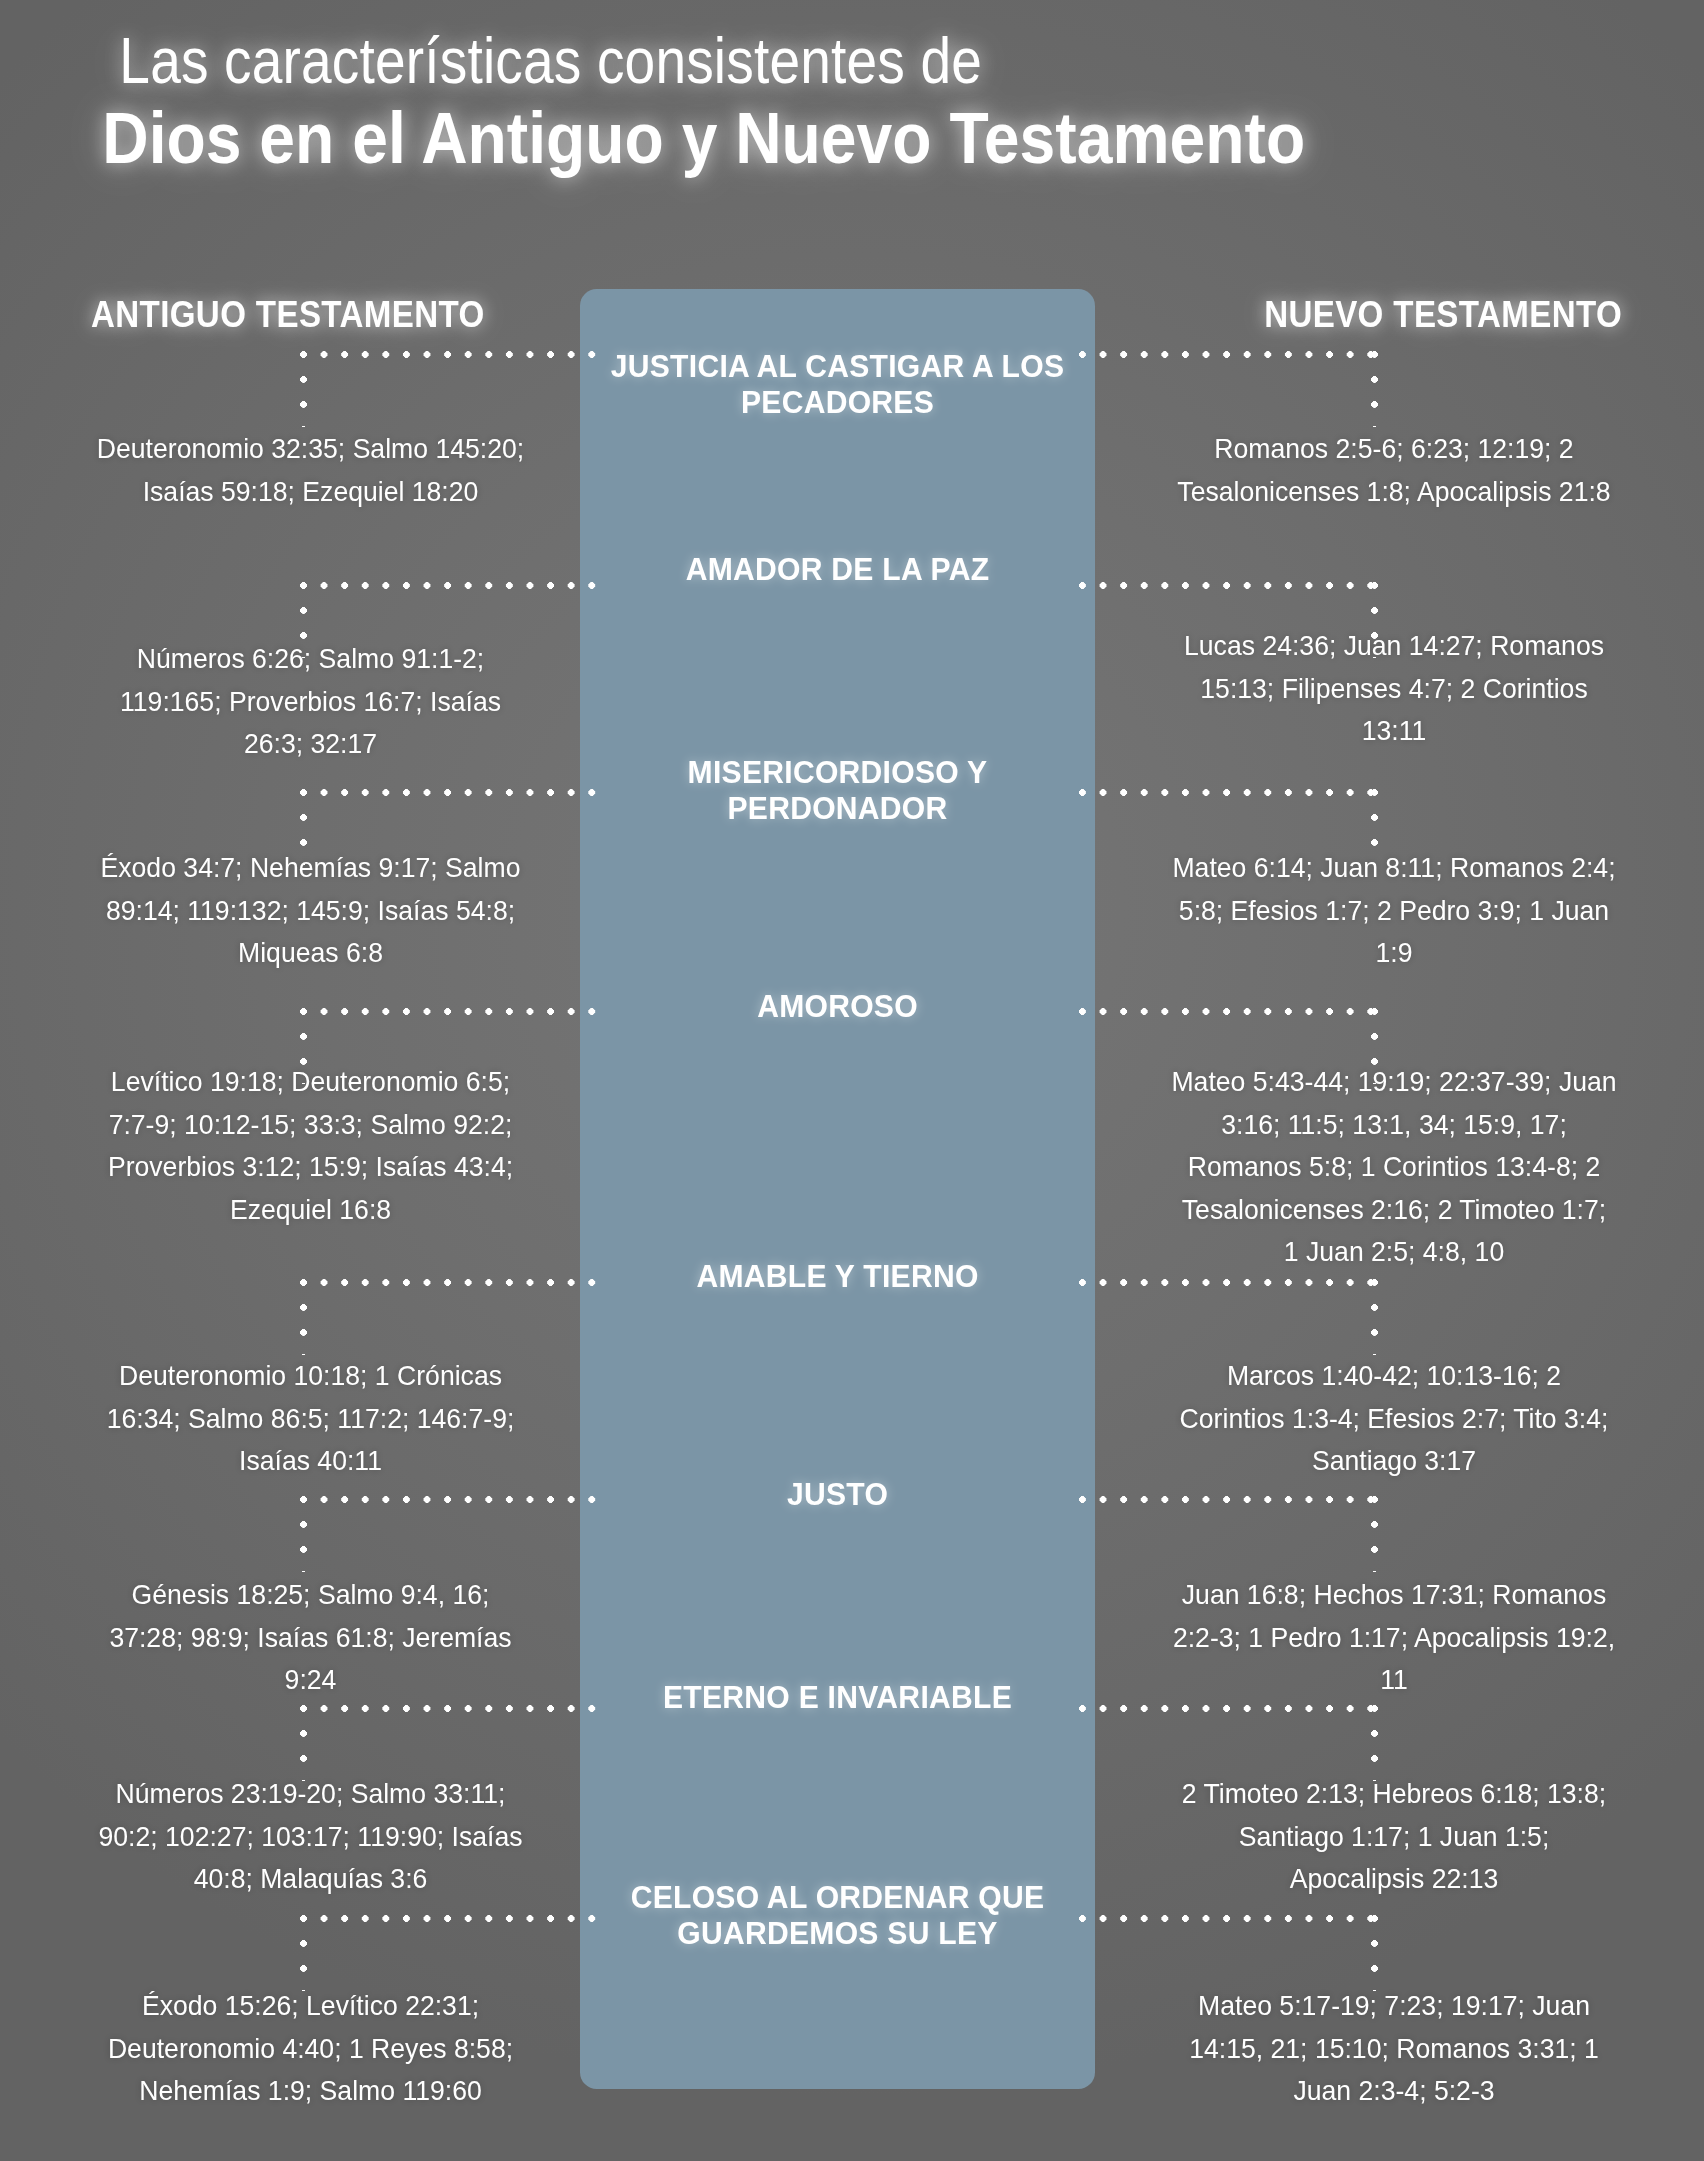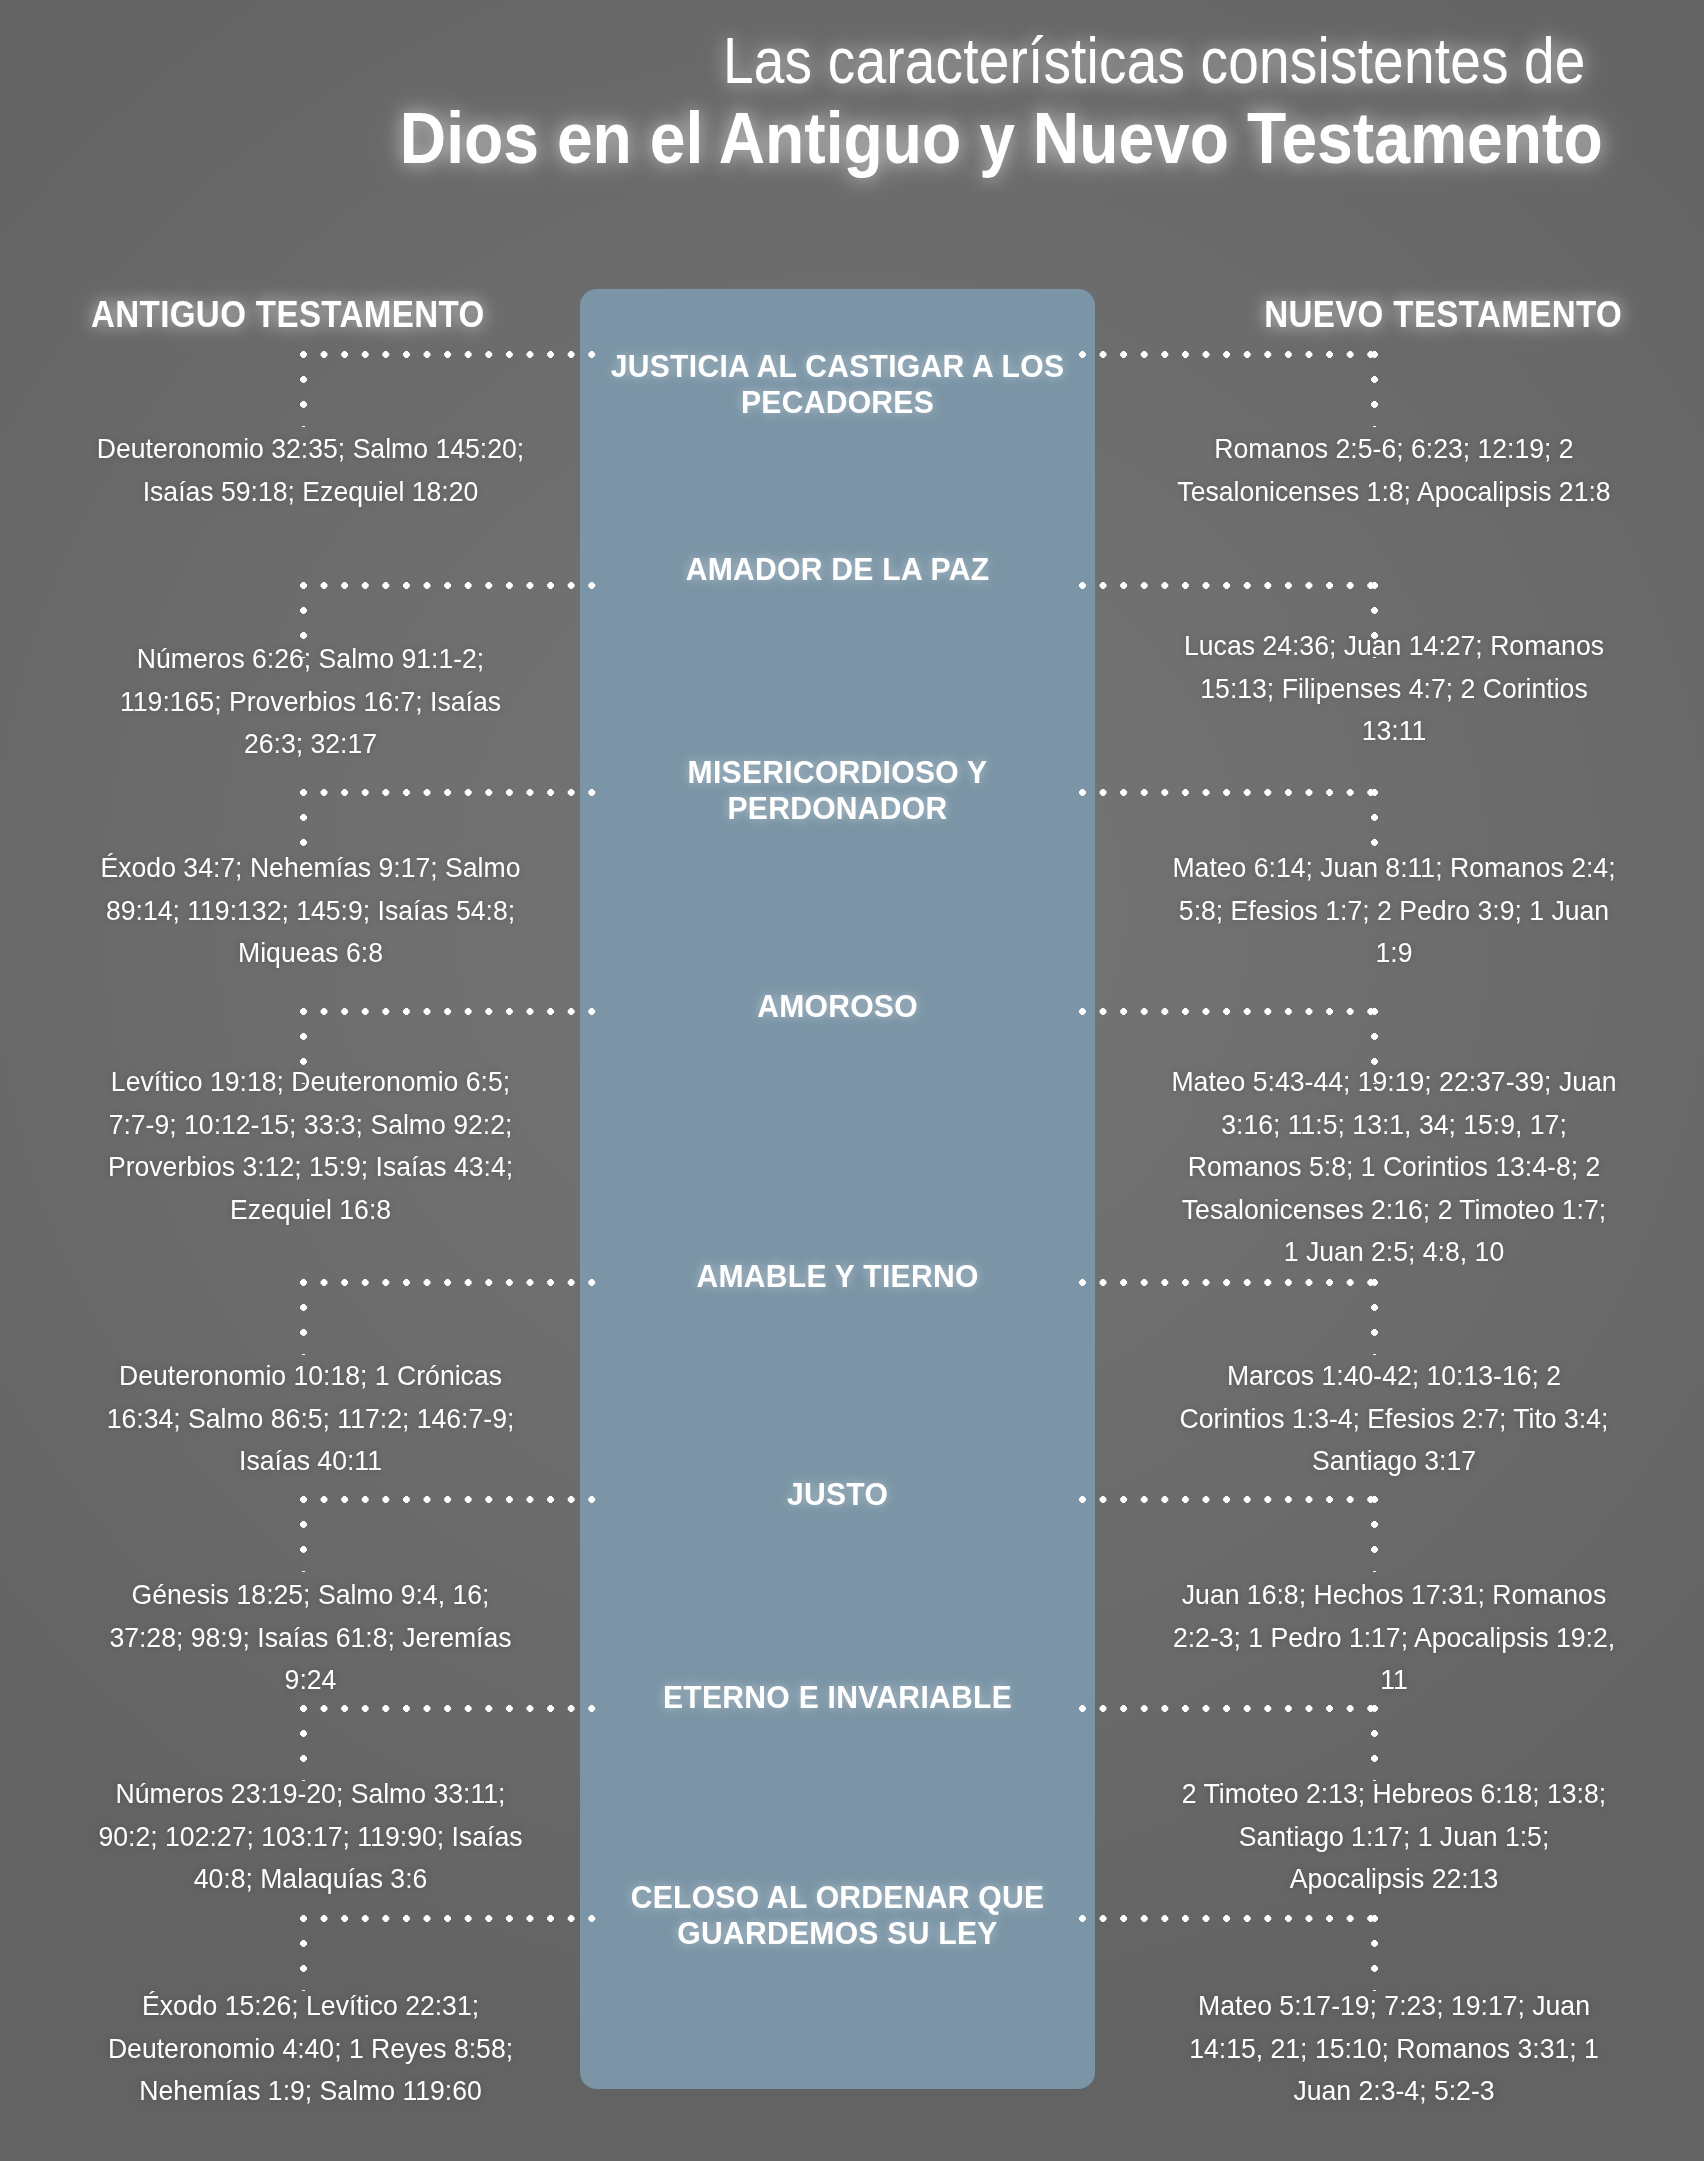--- a/index.html
+++ b/index.html
@@ -24,21 +24,21 @@
                 #767676 0%, #6e6e6e 45%, #636363 100%);
     pointer-events: none;
   }
 
   
   .title-block {
     position: absolute;
     top: 29px;
     left: 0;
     width: 1705px;
-    text-align: right;
+    text-align: left;
     z-index: 5;
   }
   .title-line1 {
     font-size: 64px;
     font-weight: 400;
     color: #ffffff;
     letter-spacing: 0.2px;
     line-height: 1.02;
     text-shadow: 0 0 19.7px rgba(255,255,255,0.55), 0 0 39px rgba(255,255,255,0.30);
     transform: scaleX(0.86);

